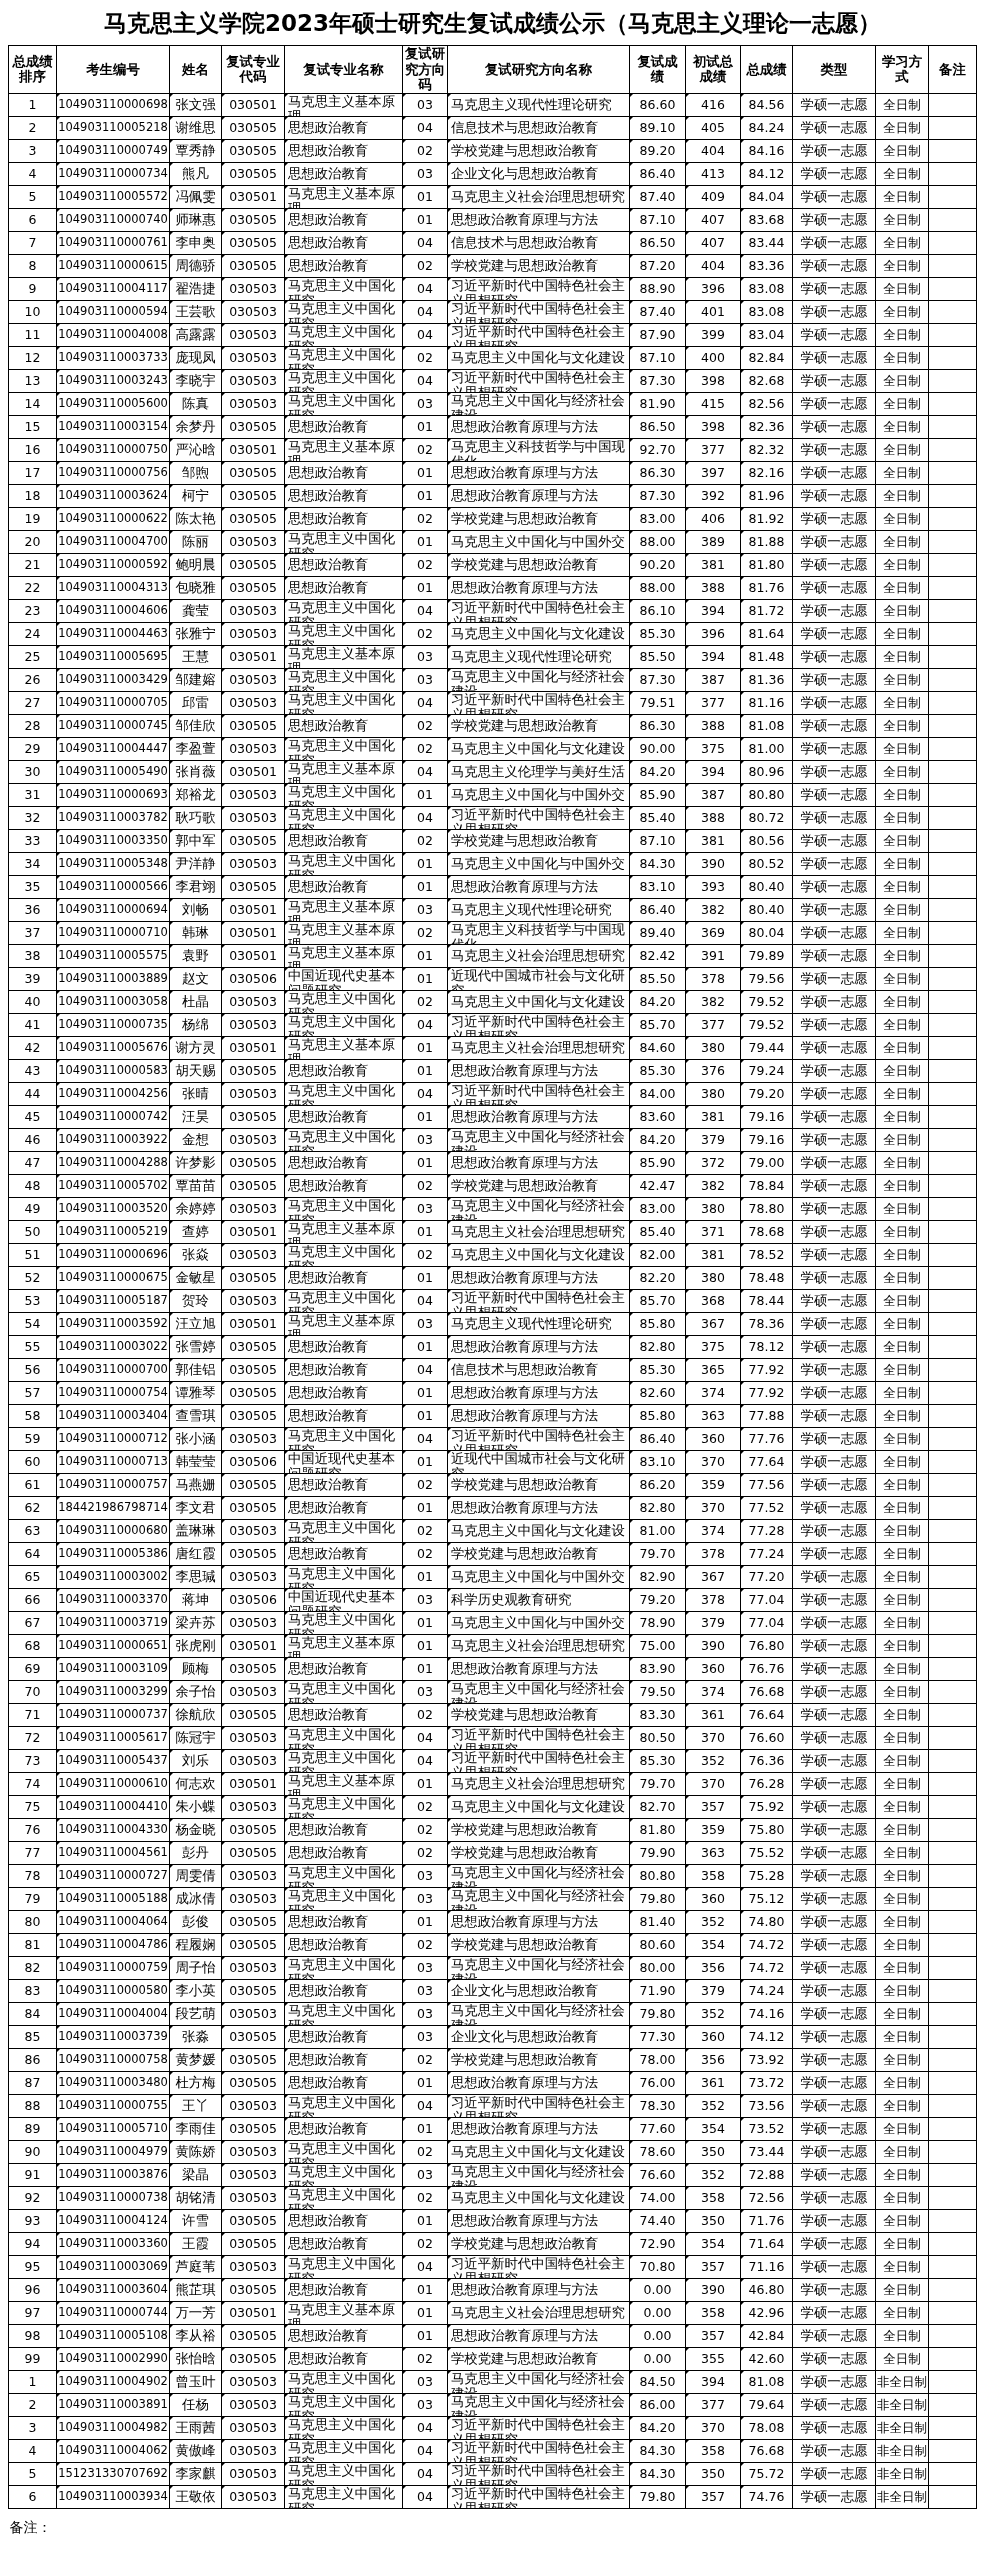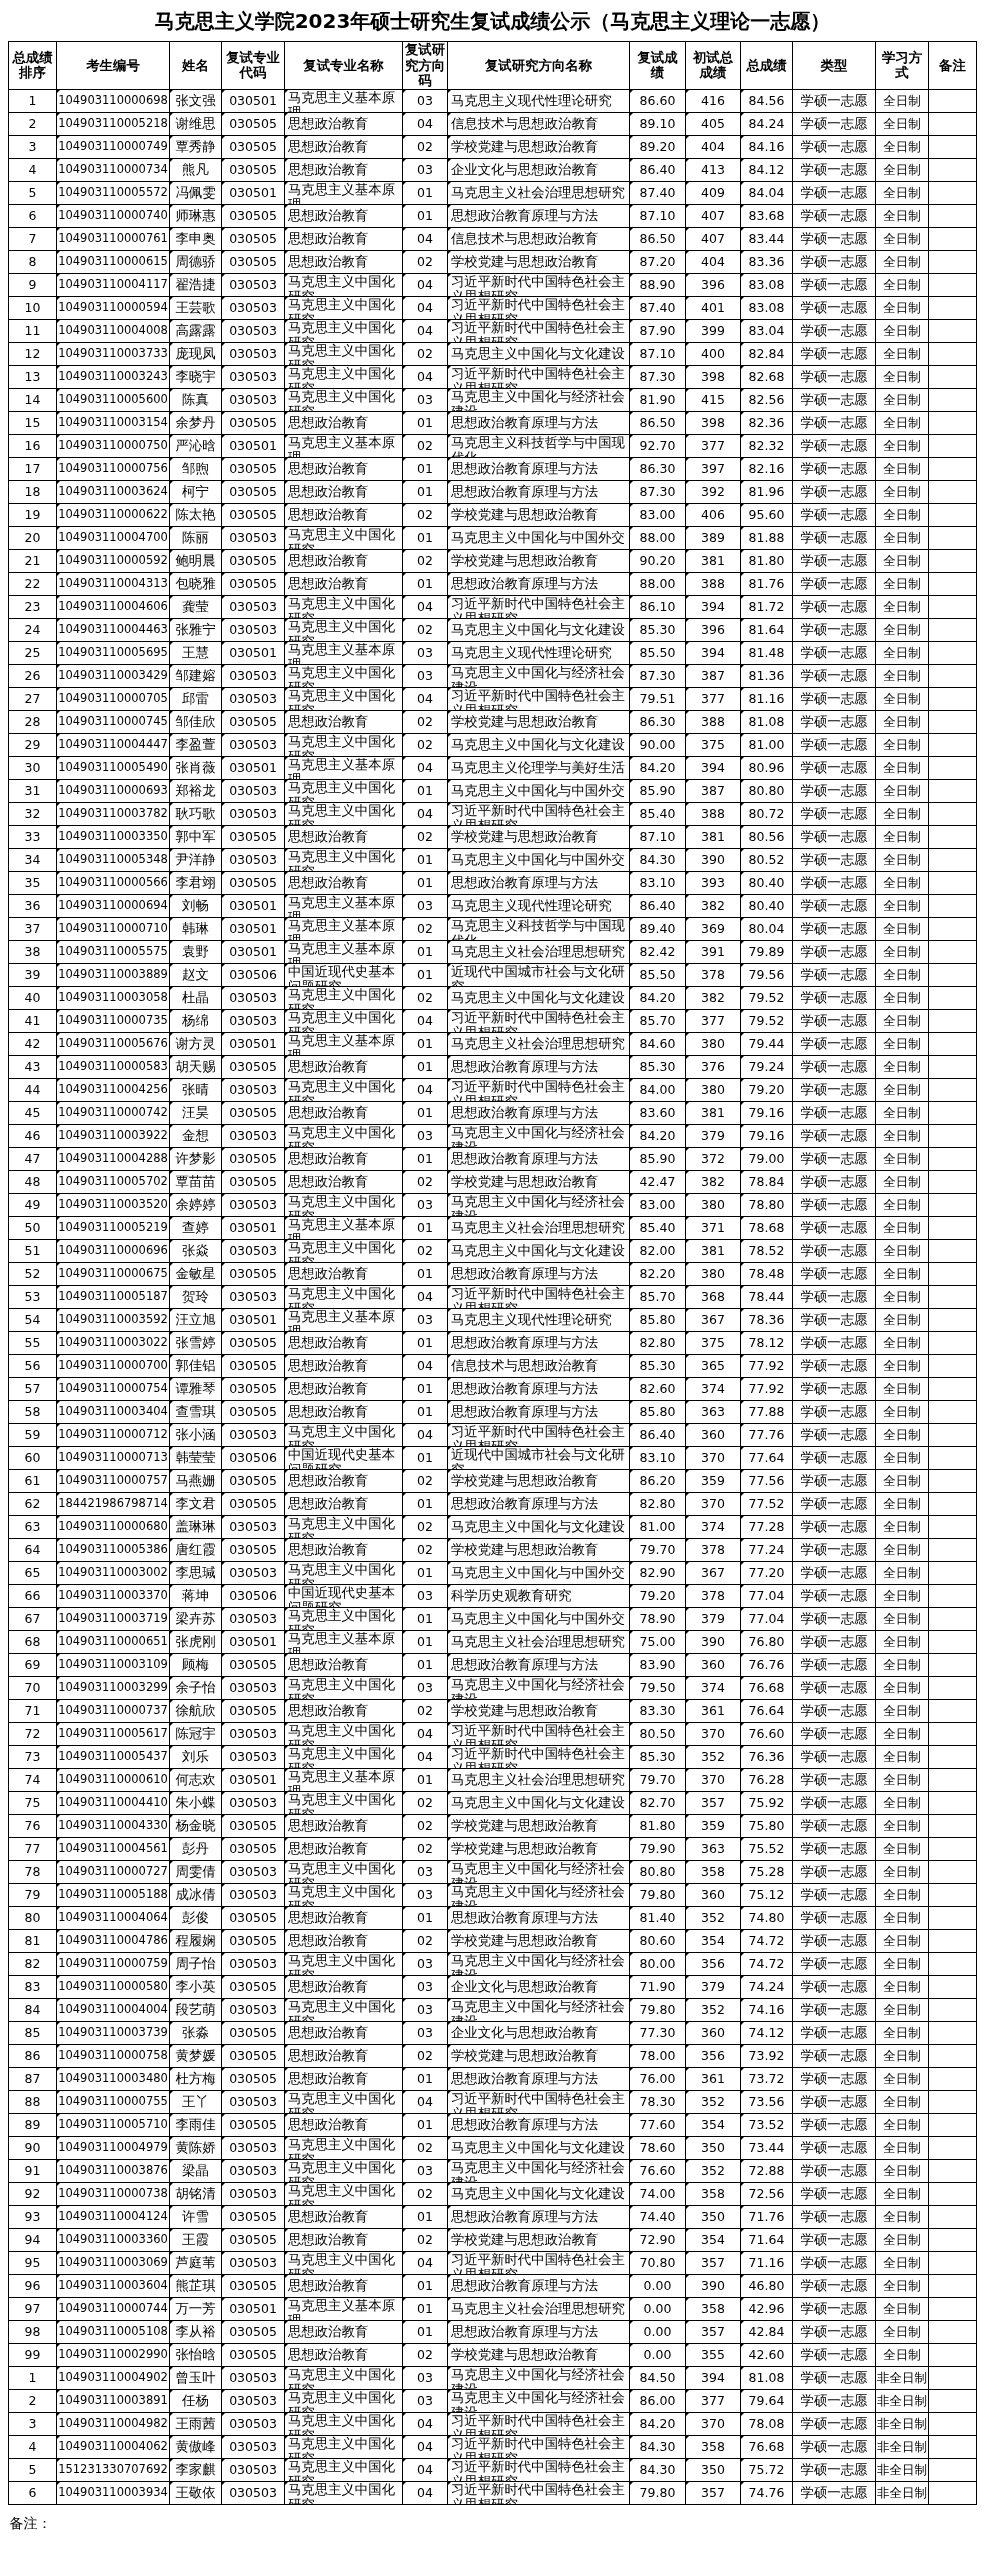--- a/index.html
+++ b/index.html
@@ -5,21 +5,21 @@
   * { box-sizing: border-box; margin: 0; padding: 0; }
   html, body {
     width: 985px;
     background: #ffffff;
     color: #000000;
     font-family: "DejaVu Sans", sans-serif;
   }
   body { height: 2576px; overflow: hidden; }
   .title {
     text-align: center;
-    font-size: 20px;
+    font-size: 23px;
     font-weight: bold;
     margin: 7.7px 0 6.7px 0;
     letter-spacing: 0px;
     white-space: nowrap;
   }
   table.score-table {
     table-layout: fixed;
     width: 967px;
     margin: 0 auto;
     border-collapse: collapse;
@@ -876,21 +876,21 @@
           <td class="c-dir tl mark">
             <div class="cc">学校党建与思想政治教育</div>
           </td>
           <td class="c-score mark">
             <div class="cc">83.00</div>
           </td>
           <td class="c-score mark">
             <div class="cc">406</div>
           </td>
           <td class="c-score mark">
-            <div class="cc">95.60</div>
+            <div class="cc">81.92</div>
           </td>
           <td class="c-type">
             <div class="cc">学硕一志愿</div>
           </td>
           <td class="c-mode">
             <div class="cc">全日制</div>
           </td>
           <td class="c-remark">
             <div class="cc"></div>
           </td>

